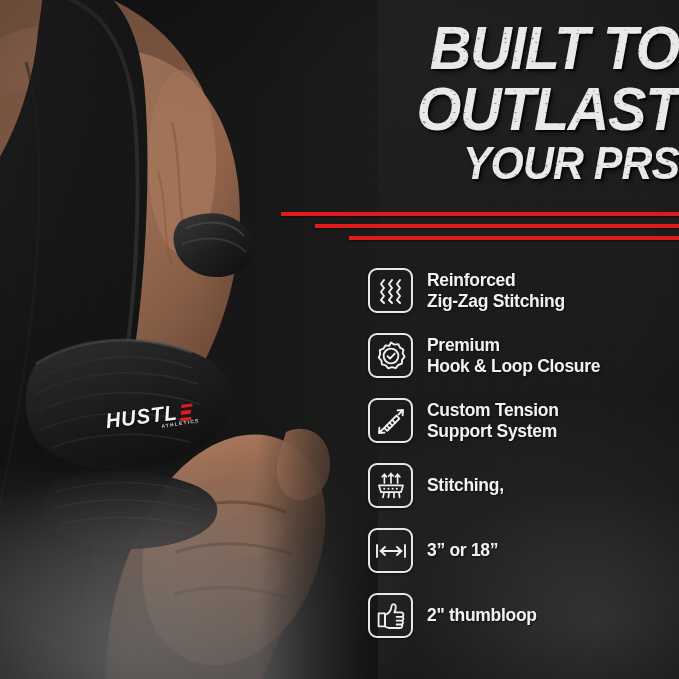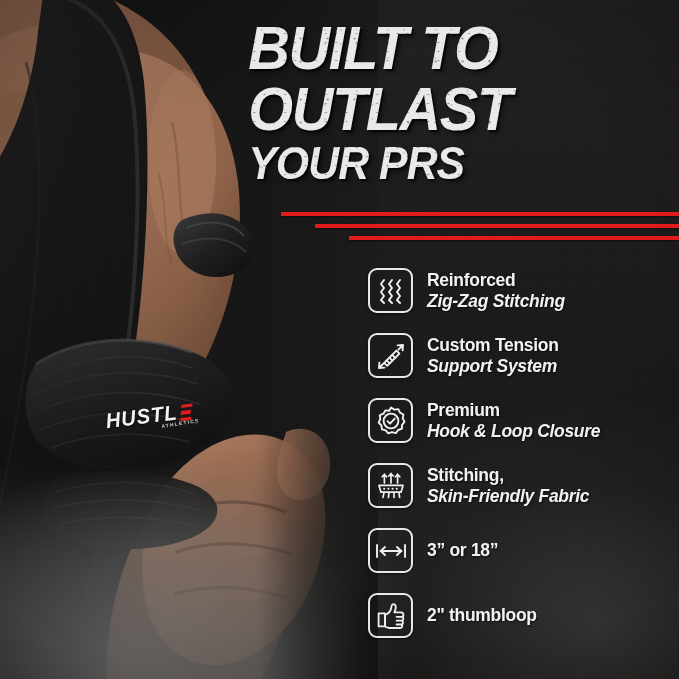--- a/index.html
+++ b/index.html
@@ -58,23 +58,23 @@
   }
   .photo-fade-b {
     position:absolute; left:0; bottom:0;
     width:100%; height:230px;
     background:linear-gradient(to bottom, rgba(170,170,170,0) 0%, rgba(165,165,165,.30) 45%, rgba(178,178,178,.55) 100%);
   }
 
   
   .headline {
     position:absolute;
-    right:16px; top:18px;
+    right:0; top:18px;
     width:446px;
-    text-align:left;
+    text-align:right;
     z-index:6;
   }
   .hl-line {
     display:block;
     font-family:"Liberation Sans", sans-serif;
     font-weight:bold;
     font-style:italic;
     color:#e9e9e7;
     letter-spacing:-1.5px;
     line-height:.96;
@@ -147,21 +147,21 @@
   .fi-box svg { display:block; }
   .f-text {
     font-family:"Liberation Sans", sans-serif;
     font-weight:bold;
     font-size:17.5px;
     line-height:1.16;
     color:#f2f2f0;
     letter-spacing:-.3px;
     text-shadow:1px 1px 2px rgba(0,0,0,.6);
   }
-  .f-text .l2 { display:block;font-style:italic; }
+  .f-text .l2 { display:block; }
 
   
   .logo {
     position:absolute;
     left:104px; top:404px;
     z-index:7;
     display:flex;
     align-items:flex-end;
     transform:rotate(-7deg);
   }
@@ -351,65 +351,64 @@
       </div>
       <div class="f-text">
         <span>Reinforced</span>
         <span class="l2">Zig-Zag Stitching</span>
       </div>
     </div>
 
     <div class="feature">
       <div class="fi-box">
         <svg width="30" height="30" viewBox="0 0 30 30" fill="none" stroke="#f0f0ee" stroke-width="1.9" stroke-linecap="round" stroke-linejoin="round">
-          <path d="M8.2,21.8 L20.4,9.6 L23.4,12.6 L11.2,24.8 Z"></path>
-          <path d="M10.6,19.4 L13.6,22.4 M13.4,16.6 L16.4,19.6 M16.2,13.8 L19.2,16.8"></path>
-          <path d="M22.4,8.6 L27,4 M27,4 L21.6,4.4 M27,4 L26.6,9.4"></path>
-          <path d="M7.4,22.6 L3,27 M3,27 L8.4,26.6 M3,27 L3.4,21.6"></path>
-        </svg>
-      </div>
-      <div class="f-text">
-        <span>Custom Tension</span>
-        <span class="l2">Support System</span>
-      </div>
-    </div>
-
-    <div class="feature">
-      <div class="fi-box">
-        <svg width="30" height="30" viewBox="0 0 30 30" fill="none" stroke="#f0f0ee" stroke-width="1.9" stroke-linecap="round" stroke-linejoin="round">
           <path d="M15,1.5 L18.4,3.6 L22.3,3.1 L24,6.6 L27.4,8.5 L26.7,12.4 L28.5,15.8
                    L26,18.8 L25.9,22.7 L22.2,24 L19.8,27.1 L16,26.1 L12.3,27.4 L9.7,24.4
                    L5.9,23.4 L5.4,19.5 L2.7,16.7 L4.2,13.1 L3.8,9.2 L7.4,7.7 L9.4,4.4 L13.3,4.7 Z"></path>
           <circle cx="15" cy="15" r="7.4"></circle>
           <path d="M11.5,15.2 L14,17.7 L18.8,12.6"></path>
         </svg>
       </div>
       <div class="f-text">
         <span>Premium</span>
         <span class="l2">Hook &amp; Loop Closure</span>
+      </div>
+    </div>
+
+    <div class="feature">
+      <div class="fi-box">
+        <svg width="30" height="30" viewBox="0 0 30 30" fill="none" stroke="#f0f0ee" stroke-width="1.9" stroke-linecap="round" stroke-linejoin="round">
+          <path d="M8.2,21.8 L20.4,9.6 L23.4,12.6 L11.2,24.8 Z"></path>
+          <path d="M10.6,19.4 L13.6,22.4 M13.4,16.6 L16.4,19.6 M16.2,13.8 L19.2,16.8"></path>
+          <path d="M22.4,8.6 L27,4 M27,4 L21.6,4.4 M27,4 L26.6,9.4"></path>
+          <path d="M7.4,22.6 L3,27 M3,27 L8.4,26.6 M3,27 L3.4,21.6"></path>
+        </svg>
+      </div>
+      <div class="f-text">
+        <span>Custom Tension</span>
+        <span class="l2">Support System</span>
       </div>
     </div>
 
     <div class="feature">
       <div class="fi-box">
         <svg width="30" height="28" viewBox="0 0 30 28" fill="none" stroke="#f0f0ee" stroke-width="1.7" stroke-linecap="round" stroke-linejoin="round">
           <path d="M8.4,11 L8.4,2.4 M8.4,2.4 L6.2,4.8 M8.4,2.4 L10.6,4.8"></path>
           <path d="M15,11 L15,1.6 M15,1.6 L12.8,4 M15,1.6 L17.2,4"></path>
           <path d="M21.6,11 L21.6,2.4 M21.6,2.4 L19.4,4.8 M21.6,2.4 L23.8,4.8"></path>
           <path d="M3,13.4 L27,13.4 L25,20.2 L5,20.2 Z"></path>
           <circle cx="8.2" cy="16.8" r="1.05" fill="#f0f0ee" stroke="none"></circle>
           <circle cx="12.4" cy="16.8" r="1.05" fill="#f0f0ee" stroke="none"></circle>
           <circle cx="16.6" cy="16.8" r="1.05" fill="#f0f0ee" stroke="none"></circle>
           <circle cx="20.8" cy="16.8" r="1.05" fill="#f0f0ee" stroke="none"></circle>
           <path d="M8,20.6 L7,25.4 M13,20.6 L12.4,25.4 M18,20.6 L18,25.4 M23,20.6 L23.6,25.4"></path>
         </svg>
       </div>
       <div class="f-text">
         <span>Stitching,</span>
-        <span class="l2">Skin-Friendly Fabric</span>
       </div>
     </div>
 
     <div class="feature">
       <div class="fi-box">
         <svg width="32" height="16" viewBox="0 0 32 16" fill="none" stroke="#f0f0ee" stroke-width="1.9" stroke-linecap="round" stroke-linejoin="round">
           <path d="M2,2 L2,14"></path>
           <path d="M30,2 L30,14"></path>
           <path d="M5.5,8 L26.5,8"></path>
           <path d="M10,4 L5.8,8 L10,12"></path>

